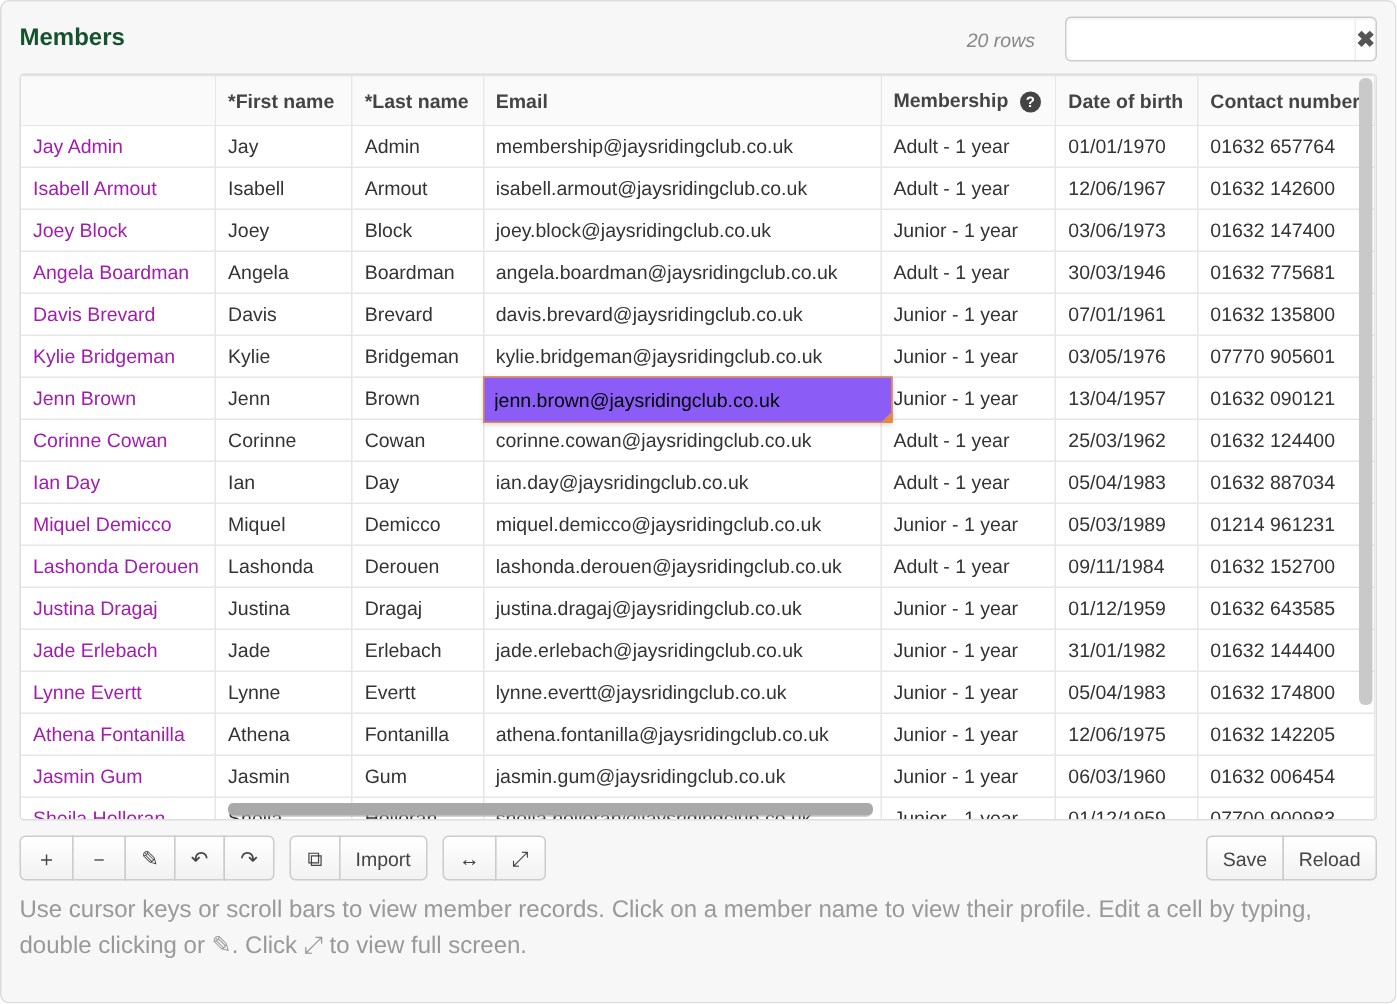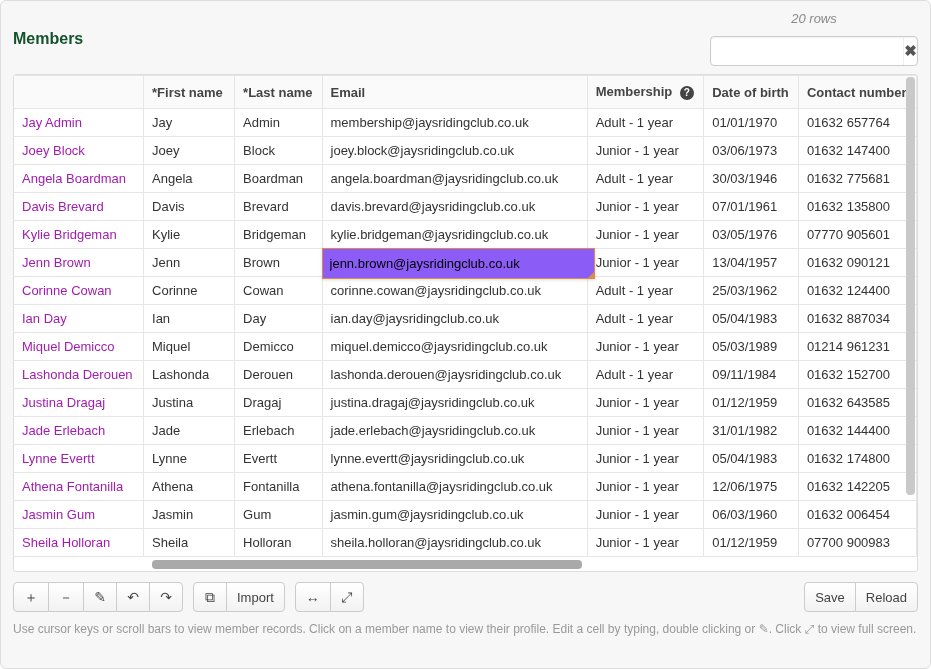--- a/index.html
+++ b/index.html
@@ -1,20 +1,20 @@
 <!DOCTYPE html>
 <html><head>
 <meta charset="utf-8">
 <style>
   * { box-sizing: border-box; }
   html, body { margin:0; padding:0; font-family: -apple-system, "Helvetica Neue", Arial, sans-serif; font-size:13px; color:#333; background:#fff; }
   .panel { width:931px; height:669px; border:1px solid #ddd; border-radius:6px; background:#f7f7f7; padding:10px 12px 12px 12px; position:relative; }
   .header-row { display:flex; align-items:center; justify-content:space-between; margin-bottom:8px; }
   .title { font-size:16px; font-weight:700; color:#14532d;text-align:center; }
-  .header-right { display:flex; align-items:center; gap:10px;flex-direction:column; }
+  .header-right { display:flex; align-items:center; gap:20px; }
   .row-count { color:#888; font-style:italic; font-size:13px; }
   .search-wrap { display:flex; align-items:center; background:#fff; border:1px solid #ccc; border-radius:4px; height:30px; width:208px; box-shadow:inset 0 1px 2px rgba(0,0,0,0.06); }
   .search-input { flex:1; border:none; outline:none; background:transparent; padding:0 8px; font-size:13px; }
   .search-clear { width:28px; height:28px; display:flex; align-items:center; justify-content:center; font-weight:700; color:#555; cursor:pointer; font-size:15px; border-left:1px solid #eee; }
   .grid-wrap { position:relative; background:#fff; border:1px solid #ddd; border-radius:3px; height:498px; overflow:hidden;padding-left:17px; }
   .grid-scroll { position:absolute; inset:0; overflow:hidden; }
   table.grid { border-collapse:collapse; width:100%; }
   table.grid th, table.grid td { border:1px solid #e6e6e6; padding:6px 8px; text-align:left; white-space:nowrap; font-size:13px; background:#fff; }
   table.grid th { background:#fafafa; font-weight:600; color:#444; position:sticky; top:0; }
   table.grid th.first-col, table.grid td.first-col { border-left:none; }
@@ -35,21 +35,21 @@
   .hscroll { position:absolute; left:138px; right:14px; bottom:2px; height:9px; }
   .hscroll-thumb { position:absolute; top:0; bottom:0; left:0; width:430px; background:#a9a9a9; border-radius:4px; }
   .toolbar-row { display:flex; align-items:center; justify-content:space-between; margin-top:10px; }
   .toolbar-left { display:flex; align-items:center; gap:10px; }
   .btn-group { display:flex; }
   .btn { background:linear-gradient(#fff,#f2f2f2); border:1px solid #ccc; height:30px; min-width:34px; padding:0 10px; display:flex; align-items:center; justify-content:center; font-size:13px; color:#444; cursor:pointer; }
   .btn-group .btn { border-radius:0; margin-left:-1px; }
   .btn-group .btn:first-child { border-top-left-radius:4px; border-bottom-left-radius:4px; margin-left:0; }
   .btn-group .btn:last-child { border-top-right-radius:4px; border-bottom-right-radius:4px; }
   .btn .ico { font-size:14px; line-height:1; }
-  .help-text { color:#999; font-size:12px; margin-top:8px; line-height:1.5; }
+  .help-text { color:#999; font-size:16px; margin-top:8px; line-height:1.5; }
   .ico-pencil::before { content:"✎"; }
   .ico-expand::before { content:"⤢"; }
   table.grid thead th { height:33px; }
   table.grid tbody td { height:27px; }
 </style>
 </head>
 <body>
 
 <div class="panel">
 
@@ -87,20 +87,29 @@
             <tr>
               <td class="first-col col-fullname"><a class="name-link" href="#">Jay Admin</a></td>
               <td class="col-first">Jay</td>
               <td class="col-last">Admin</td>
               <td class="col-email">membership@jaysridingclub.co.uk</td>
               <td class="col-membership">Adult - 1 year</td>
               <td class="col-dob">01/01/1970</td>
               <td class="col-contact">01632 657764</td>
             </tr>
             <tr>
+              <td class="first-col col-fullname"><a class="name-link" href="#">Isabell Armout</a></td>
+              <td class="col-first">Isabell</td>
+              <td class="col-last">Armout</td>
+              <td class="col-email">isabell.armout@jaysridingclub.co.uk</td>
+              <td class="col-membership">Adult - 1 year</td>
+              <td class="col-dob">12/06/1967</td>
+              <td class="col-contact">01632 142600</td>
+            </tr>
+            <tr>
               <td class="first-col col-fullname"><a class="name-link" href="#">Joey Block</a></td>
               <td class="col-first">Joey</td>
               <td class="col-last">Block</td>
               <td class="col-email">joey.block@jaysridingclub.co.uk</td>
               <td class="col-membership">Junior - 1 year</td>
               <td class="col-dob">03/06/1973</td>
               <td class="col-contact">01632 147400</td>
             </tr>
             <tr>
               <td class="first-col col-fullname"><a class="name-link" href="#">Angela Boardman</a></td>

